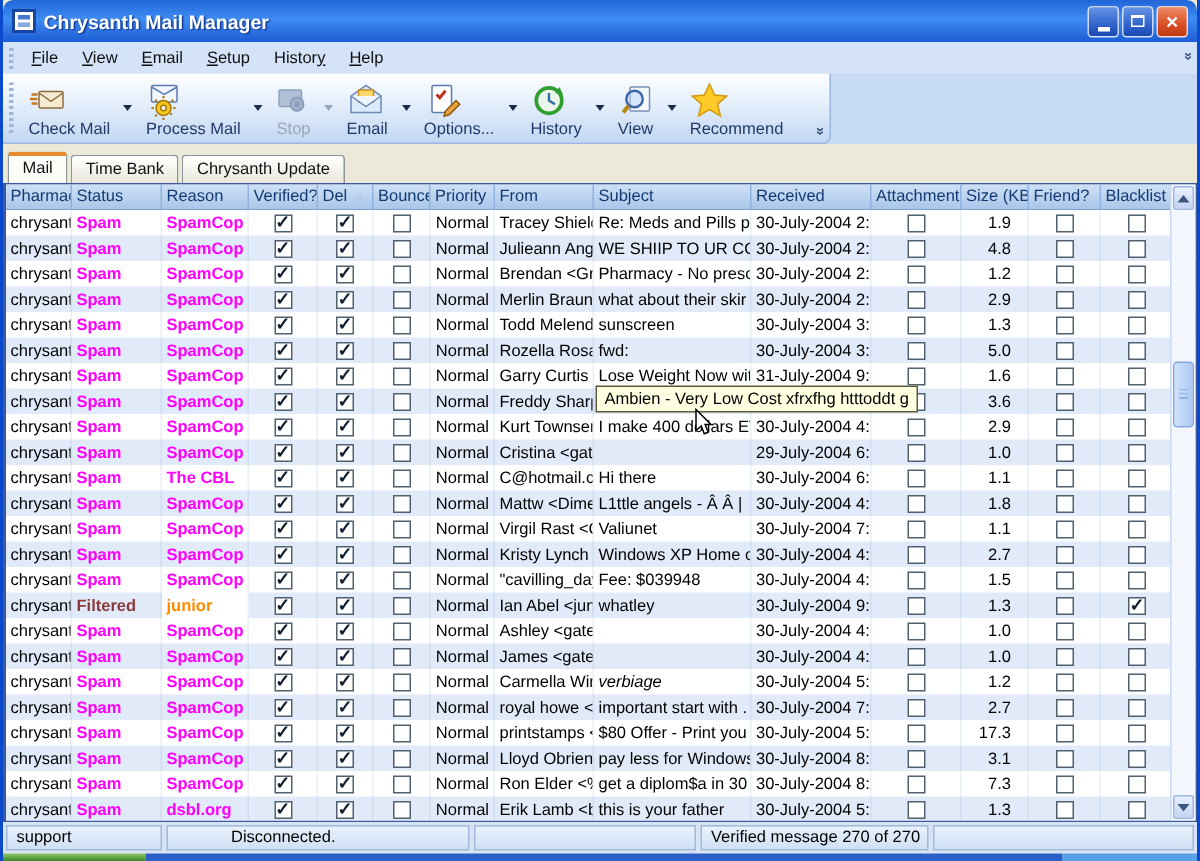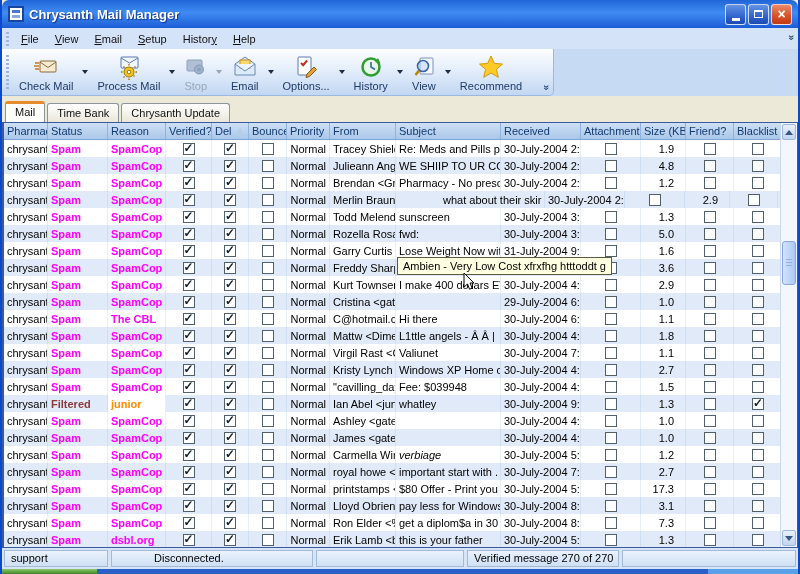--- a/index.html
+++ b/index.html
@@ -25,21 +25,21 @@
   .mitem{padding:2px 8px;cursor:default;}
   .mitem u{text-decoration:underline;}
   .chev{position:absolute;right:3px;top:4px;color:#33517e;font-weight:bold;font-size:10px;}
   .chev:after{content:"»";display:inline-block;transform:rotate(90deg);}
   
   .toolbar{height:47px;background:#c6daf4;position:relative;}
   .toolbar-raised{position:absolute;left:0;top:0;height:47px;width:552px;display:flex;align-items:center;
     background:linear-gradient(180deg,#fdfeff,#e4eefb 45%,#c2d7f2);
     border-right:1px solid #9db8de;border-bottom:1px solid #9db8de;border-radius:0 0 5px 0;}
   .toolbar-raised .grip{height:34px;}
-  .tbtn{display:inline-flex;flex-direction:column;align-items:center;padding:2px 5px 1px 5px;margin:0 1px;
+  .tbtn{display:inline-flex;flex-direction:column;padding:2px 5px 1px 5px;margin:0 1px;
     font-size:11px;color:#1e3a66;cursor:default;border-radius:3px;}
   .tbtn .icn{height:26px;display:flex;align-items:center;}
   .tbtn .lbl{margin-top:0px;white-space:nowrap;}
   .tbtn.disabled .lbl{color:#9aa6b8;}
   .drop{width:0;height:0;border-left:3px solid transparent;border-right:3px solid transparent;
     border-top:4px solid #1a2c48;margin:0 3px;align-self:center;}
   .drop.dim{border-top-color:#9aa6b8;}
   .tchev{position:absolute;right:3px;bottom:2px;top:auto;}
   
   .tabstrip{height:26px;background:#ece9d8;padding:4px 0 0 3px;display:flex;align-items:flex-end;}
@@ -362,21 +362,21 @@
             <span class="cb on"></span>
           </div>
           <div class="gcell center" style="width: 37px;">
             <span class="cb on"></span>
           </div>
           <div class="gcell center" style="width: 38px;">
             <span class="cb"></span>
           </div>
           <div class="gcell right" style="width: 43px;">Normal</div>
           <div class="gcell" style="width: 66px;">Merlin Braun &lt;</div>
-          <div class="gcell" style="width: 105px; margin-left: 44px;">what about their skir</div>
+          <div class="gcell" style="width: 105px;">what about their skir</div>
           <div class="gcell" style="width: 80px;">30-July-2004 2:!</div>
           <div class="gcell center" style="width: 60px;">
             <span class="cb"></span>
           </div>
           <div class="gcell right szpad" style="width: 45px;">2.9</div>
           <div class="gcell center" style="width: 48px;">
             <span class="cb"></span>
           </div>
           <div class="gcell center" style="width: 49px;">
             <span class="cb"></span>

